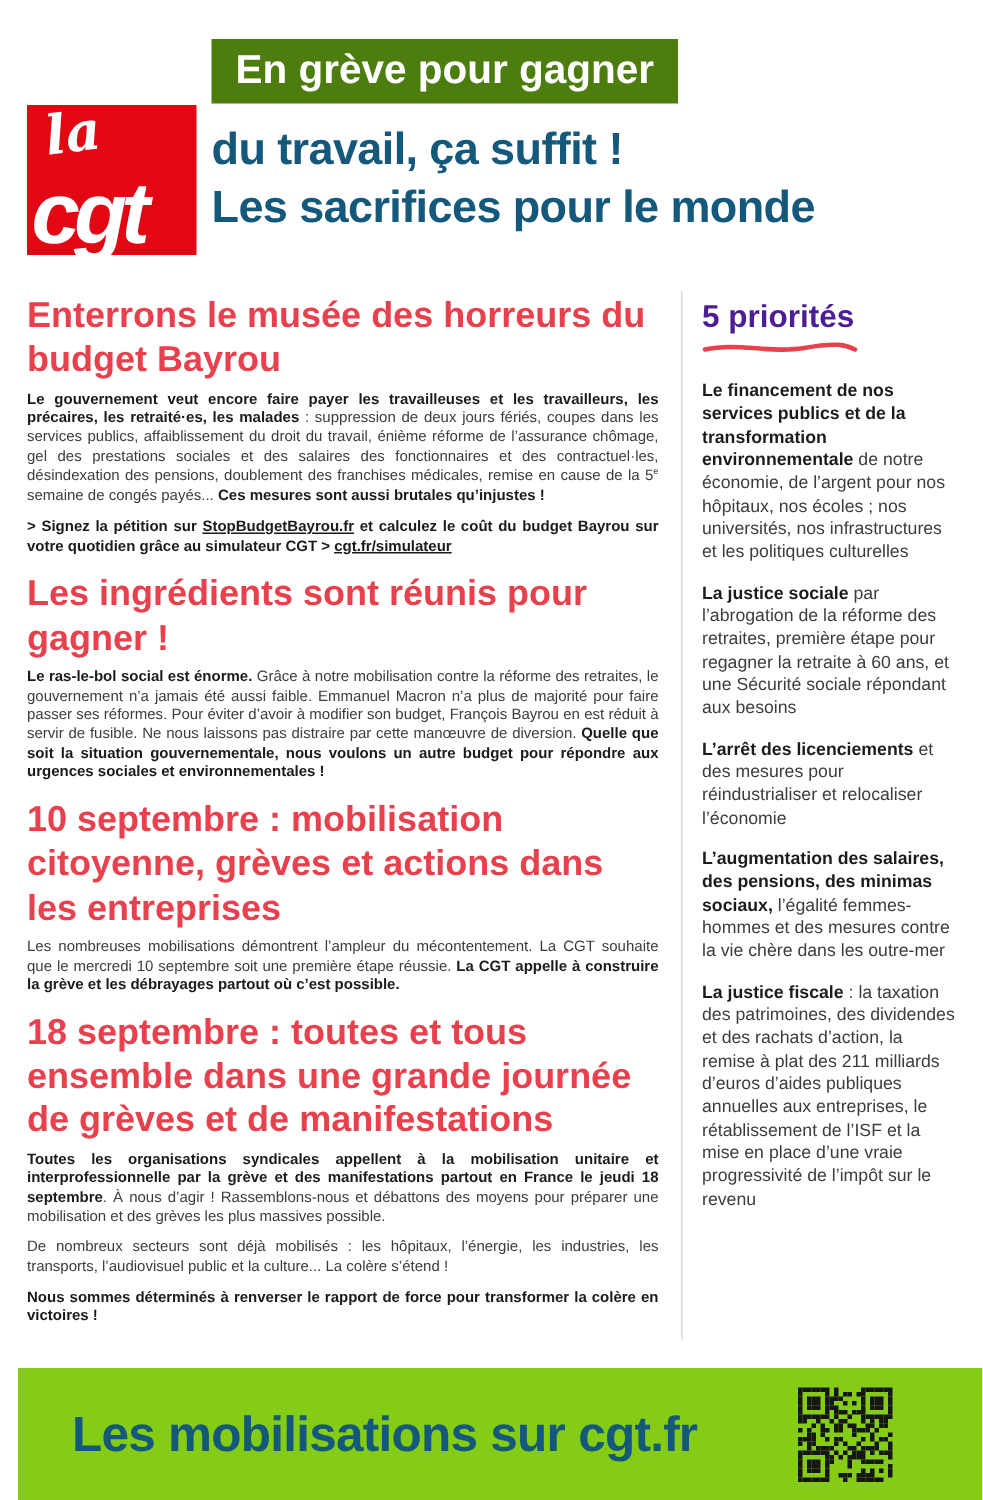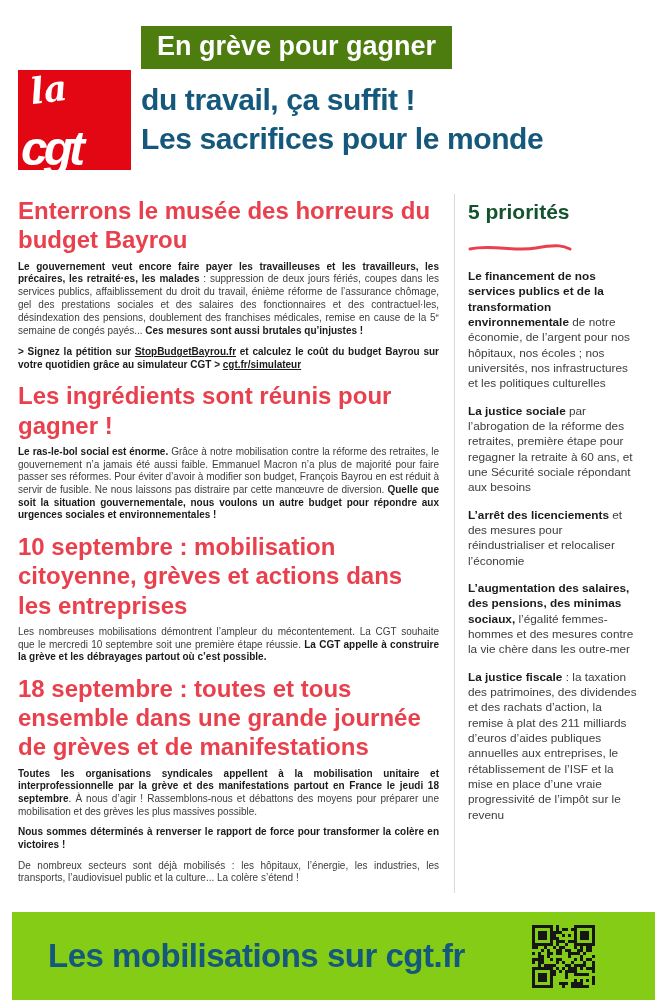--- a/index.html
+++ b/index.html
@@ -3,38 +3,38 @@
 <meta charset="utf-8">
 <style>
   * { margin:0; padding:0; box-sizing:border-box; }
   html,body { background:#ffffff; }
   body { width:655px; height:1000px; font-family:"Liberation Sans", sans-serif; }
   .page { position:relative; width:655px; height:1000px; background:#fff; overflow:hidden; }
 
   
   .logo { position:absolute; left:18px; top:70px; width:113px; height:100px; background:#e30613; }
   .logo-la { position:absolute; left:12px; top:-2px; color:#fff; font-family:"DejaVu Serif", serif; font-style:italic; font-weight:bold; font-size:36px; transform:rotate(-7deg); }
-  .logo-cgt { position:absolute; left:3px; bottom:-6px; color:#fff; font-weight:bold; font-style:italic; font-size:48px; letter-spacing:-4px; }
+  .logo-cgt { position:absolute; left:3px; bottom:-6px; color:#fff; font-weight:bold; font-style:italic; font-size:58px; letter-spacing:-4px; }
   .banner { position:absolute; left:141px; top:26px; background:#4d7c0f; color:#fff; font-size:27px; font-weight:bold; padding:5px 16px 7px; white-space:nowrap; }
   .title { position:absolute; left:141px; top:80px; color:#14587c; font-size:30px; font-weight:bold; line-height:1.3; letter-spacing:-0.4px; }
   .title-line { display:block; }
 
   
   .content { position:absolute; left:18px; top:194px; width:619px; display:flex; z-index:1; }
   .left-col { width:436px; padding-right:15px; }
   .sidebar { flex:1; border-left:1px solid #d9d9d9; padding-left:13px; }
 
   .sec-heading { color:#e9404d; font-size:24px; font-weight:bold; line-height:1.22; margin:10px 0 6px; }
   .sec:first-child .sec-heading { margin-top:2px; }
   .para { font-size:10px; line-height:1.27; color:#3c3c3c; text-align:justify; margin-bottom:8px; }
   .b { font-weight:bold; color:#1b1b1b; }
   .u { text-decoration:underline; }
   sup { font-size:0.62em; }
 
-  .sidebar-title { color:#14532d; font-size:21px; font-weight:bold; margin:6px 0 19px; }
+  .sidebar-title { color:#4c1d95; font-size:21px; font-weight:bold; margin:6px 0 3px; }
   .squiggle { display:block; margin:0 0 16px 0; }
   .priority { font-size:11.8px; line-height:1.3; color:#3c3c3c; margin-bottom:12px; }
 
   
   .footer { position:absolute; left:12px; bottom:0; width:655px; height:88px; background:#84cc16; z-index:2; }
   .footer-text { position:absolute; left:36px; top:50%; transform:translateY(-50%); color:#14587c; font-size:33px; font-weight:bold; letter-spacing:-0.5px; white-space:nowrap; }
   .qr { position:absolute; right:72px; top:13px; display:grid; grid-template-columns:repeat(21, 3px); grid-auto-rows:3px; width:63px; height:63px; }
   .qm { background:#161616; }
 </style>
 </head>
@@ -69,22 +69,22 @@
       </section>
 
       <section class="sec">
         <h2 class="sec-heading">10 septembre : mobilisation citoyenne, grèves et actions dans les entreprises</h2>
         <p class="para"><span>Les nombreuses mobilisations démontrent l’ampleur du mécontentement. La CGT souhaite que le mercredi 10 septembre soit une première étape réussie. </span><span class="b">La CGT appelle à construire la grève et les débrayages partout où c’est possible.</span></p>
       </section>
 
       <section class="sec">
         <h2 class="sec-heading">18 septembre : toutes et tous ensemble dans une grande journée de grèves et de manifestations</h2>
         <p class="para"><span class="b">Toutes les organisations syndicales appellent à la mobilisation unitaire et interprofessionnelle par la grève et des manifestations partout en France le jeudi 18 septembre</span><span>. À nous d’agir ! Rassemblons-nous et débattons des moyens pour préparer une mobilisation et des grèves les plus massives possible.</span></p>
+        <p class="para"><span>De nombreux secteurs sont déjà mobilisés :  les hôpitaux, l’énergie, les industries, les transports, l’audiovisuel public et la culture... La colère s’étend !</span></p>
         <p class="para"><span class="b">Nous sommes déterminés à renverser le rapport de force pour transformer la colère en victoires !</span></p>
-        <p class="para"><span>De nombreux secteurs sont déjà mobilisés :  les hôpitaux, l’énergie, les industries, les transports, l’audiovisuel public et la culture... La colère s’étend !</span></p>
       </section>
 
     </main>
 
     <aside class="sidebar">
       <h2 class="sidebar-title">5 priorités</h2>
       <svg class="squiggle" width="104" height="10" viewBox="0 0 104 10">
         <path d="M2 6 C 24 1, 46 9, 68 5 S 96 3, 102 6" fill="none" stroke="#e9404d" stroke-width="3" stroke-linecap="round"></path>
       </svg>
       <p class="priority"><span class="b">Le financement de nos services publics et de la transformation environnementale</span><span> de notre économie, de l’argent pour nos hôpitaux, nos écoles ; nos universités, nos infrastructures et les politiques culturelles</span></p>

